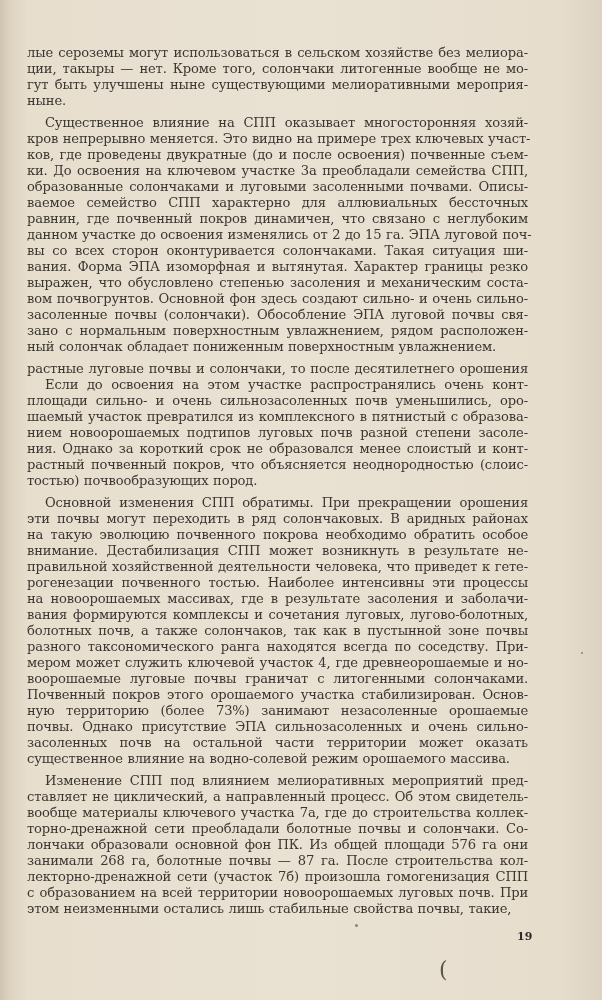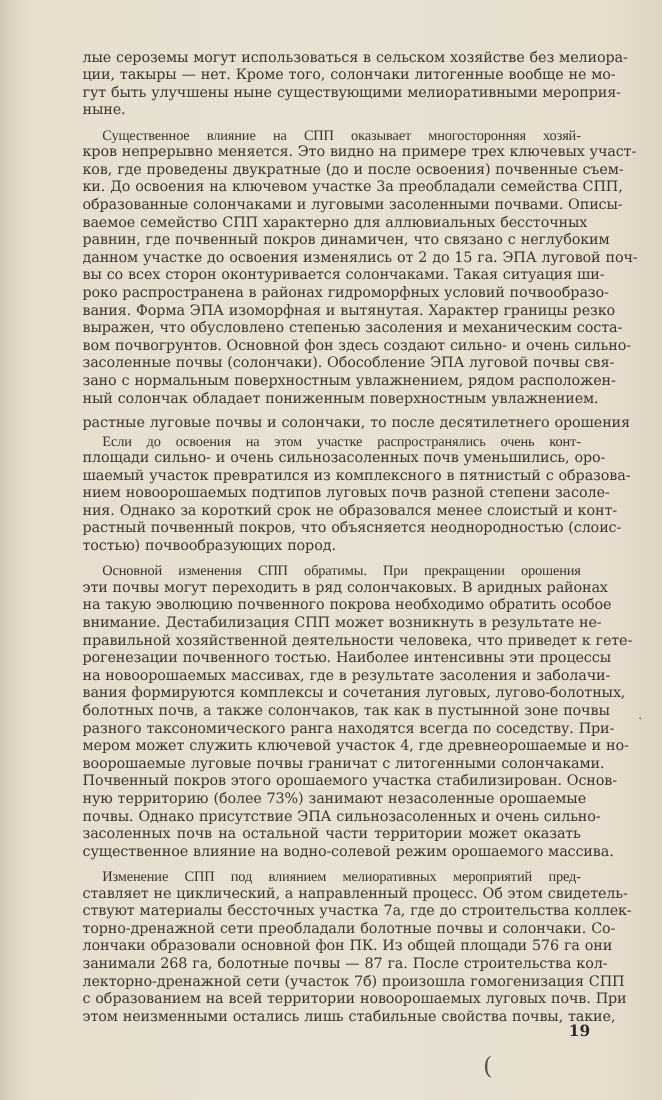--- a/index.html
+++ b/index.html
@@ -24,29 +24,28 @@
     letter-spacing: -0.15px;
     word-spacing: 0.5px;
   }
   .para .ln {
     display: block;
     text-align: justify;
     text-align-last: justify;
     white-space: nowrap;
     overflow: visible;
     height: 16px;
-    margin-left: 48px;
   }
   .para .ln.last { text-align-last: left; }
-  .para .ln.indent { text-indent: 18px; font-family: Liberation Serif, serif; }
+  .para .ln.indent { text-indent: 18px; }
   .gap { height: 6px; }
   .page-number {
     position: absolute;
     left: 517px; top: 930px;
-    font-size: 14px; font-weight: bold;
+    font-size: 11px; font-weight: bold;
     color: #2f2b27;
   }
   .mark {
     position: absolute;
     left: 439px; top: 957px;
     font-size: 22px; color: #5a544c;
     font-family: "DejaVu Serif", serif;
   }
   .speck { position: absolute; border-radius: 50%; background: #8a8175; }
 </style>
@@ -65,21 +64,20 @@
       <div class="para">
         <span class="ln indent">Существенное влияние на СПП оказывает многосторонняя хозяй-</span>
         <span class="ln">кров непрерывно меняется. Это видно на примере трех ключевых участ-</span>
         <span class="ln">ков, где проведены двукратные (до и после освоения) почвенные съем-</span>
         <span class="ln">ки. До освоения на ключевом участке 3а преобладали семейства СПП,</span>
         <span class="ln">образованные солончаками и луговыми засоленными почвами. Описы-</span>
         <span class="ln">ваемое семейство СПП характерно для  аллювиальных  бессточных</span>
         <span class="ln">равнин, где почвенный покров динамичен, что  связано с неглубоким</span>
         <span class="ln">данном участке до освоения изменялись от 2 до 15 га. ЭПА луговой поч-</span>
         <span class="ln">вы со всех сторон оконтуривается солончаками.  Такая ситуация ши-</span>
-        <span class="ln">роко распространена  в районах гидроморфных условий почвообразо-</span>
         <span class="ln">вания. Форма ЭПА изоморфная и вытянутая. Характер границы резко</span>
         <span class="ln">выражен, что обусловлено степенью засоления и механическим соста-</span>
         <span class="ln">вом почвогрунтов. Основной фон здесь создают сильно- и очень сильно-</span>
         <span class="ln">засоленные почвы (солончаки). Обособление ЭПА луговой почвы свя-</span>
         <span class="ln">зано с нормальным поверхностным увлажнением, рядом расположен-</span>
         <span class="ln last">ный солончак обладает пониженным поверхностным увлажнением.</span>
       </div>
       <div class="gap"></div>
       <div class="para">
         <span class="ln">растные луговые почвы и солончаки, то после десятилетнего орошения</span>
@@ -108,21 +106,21 @@
         <span class="ln">Почвенный покров этого орошаемого участка стабилизирован. Основ-</span>
         <span class="ln">ную территорию (более  73%) занимают  незасоленные  орошаемые</span>
         <span class="ln">почвы. Однако присутствие ЭПА сильнозасоленных и очень  сильно-</span>
         <span class="ln">засоленных почв на остальной части  территории  может  оказать</span>
         <span class="ln last">существенное влияние на водно-солевой режим орошаемого массива.</span>
       </div>
       <div class="gap"></div>
       <div class="para">
         <span class="ln indent">Изменение СПП под влиянием мелиоративных мероприятий пред-</span>
         <span class="ln">ставляет не циклический, а направленный процесс. Об этом свидетель-</span>
-        <span class="ln">ствуют материалы бессточных участка 7а, где до строительства коллек-</span>
+        <span class="ln">вообще материалы ключевого участка 7а, где до строительства коллек-</span>
         <span class="ln">торно-дренажной сети преобладали болотные почвы и солончаки. Со-</span>
         <span class="ln">лончаки образовали основной фон ПК. Из общей площади 576 га они</span>
         <span class="ln">занимали 268 га, болотные почвы — 87 га.  После строительства кол-</span>
         <span class="ln">лекторно-дренажной сети (участок 7б) произошла гомогенизация СПП</span>
         <span class="ln">с образованием на всей территории новоорошаемых луговых почв. При</span>
         <span class="ln last">этом неизменными остались лишь стабильные свойства почвы, такие,</span>
       </div>
     </div>
 </div>
 

